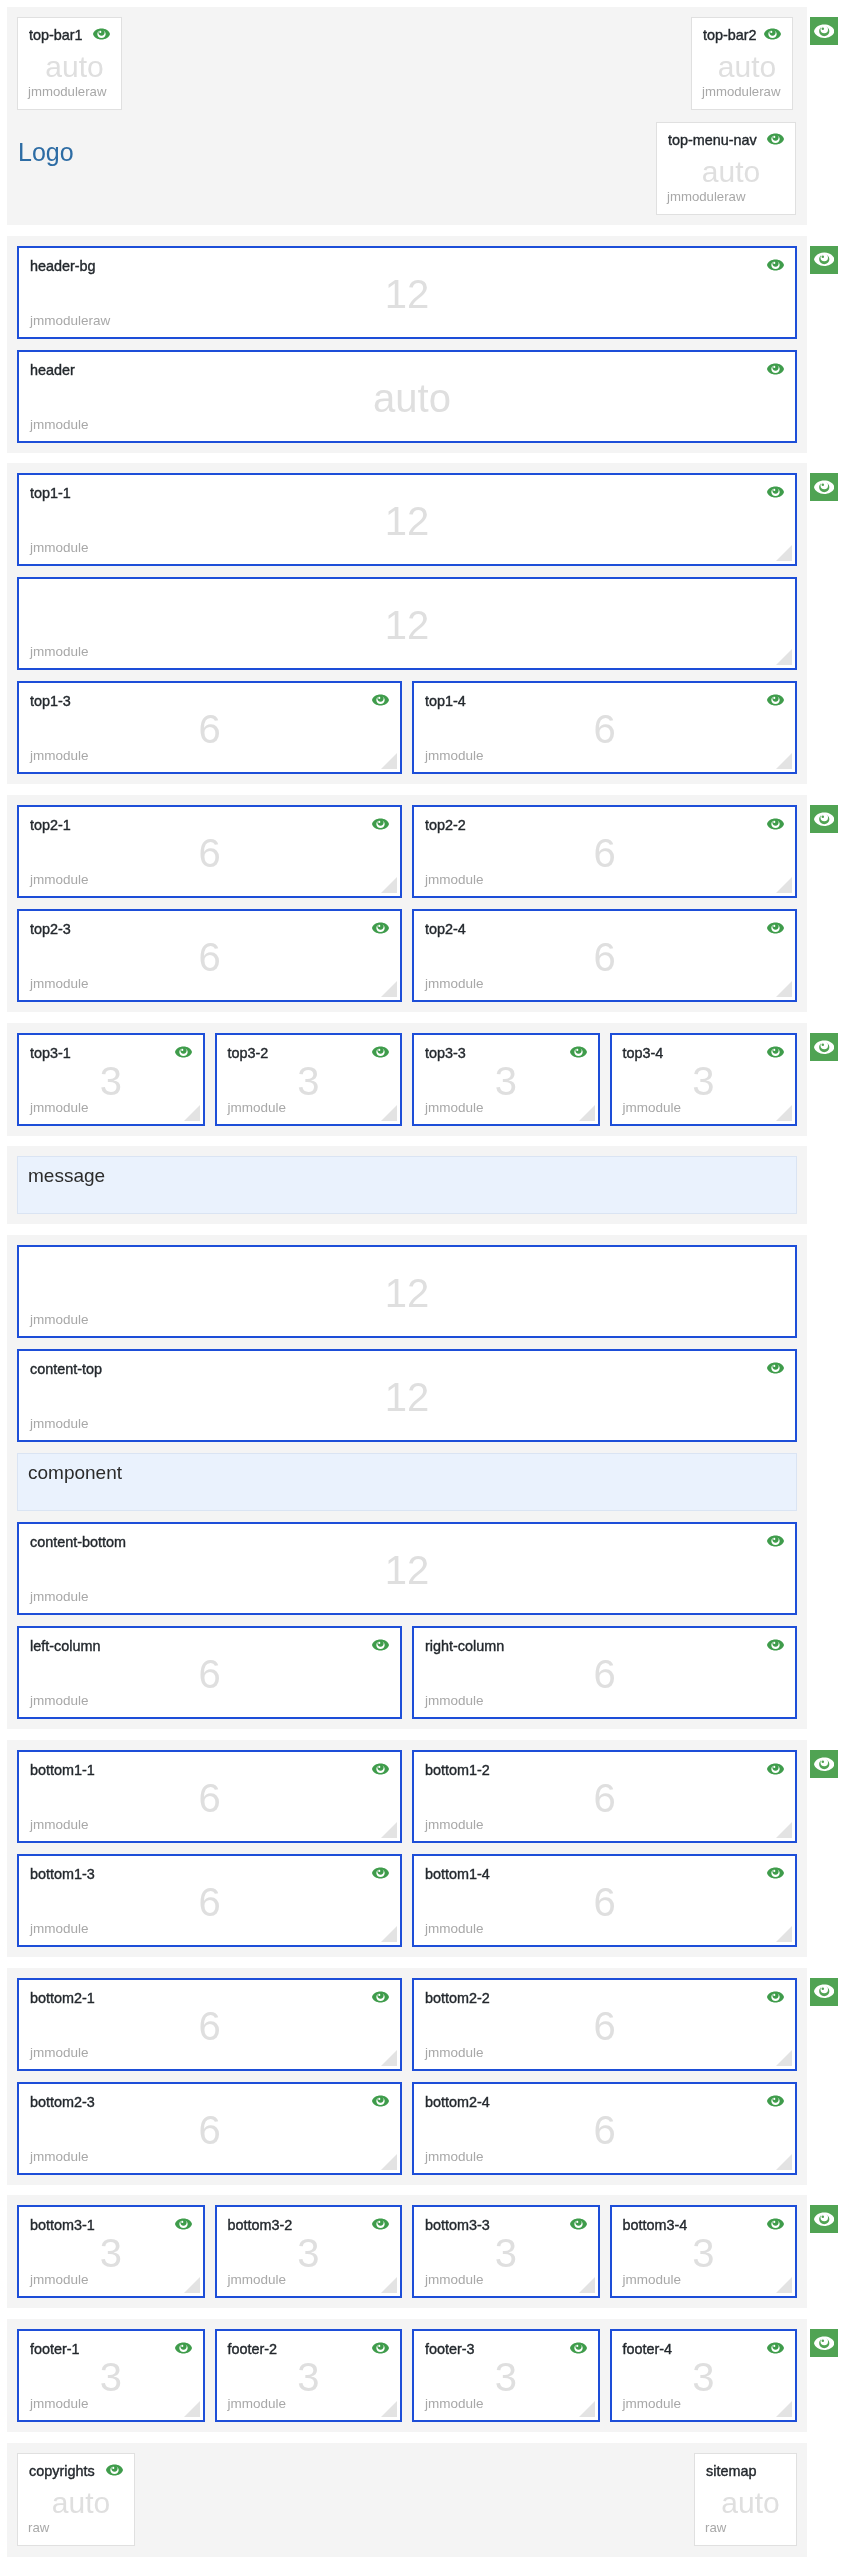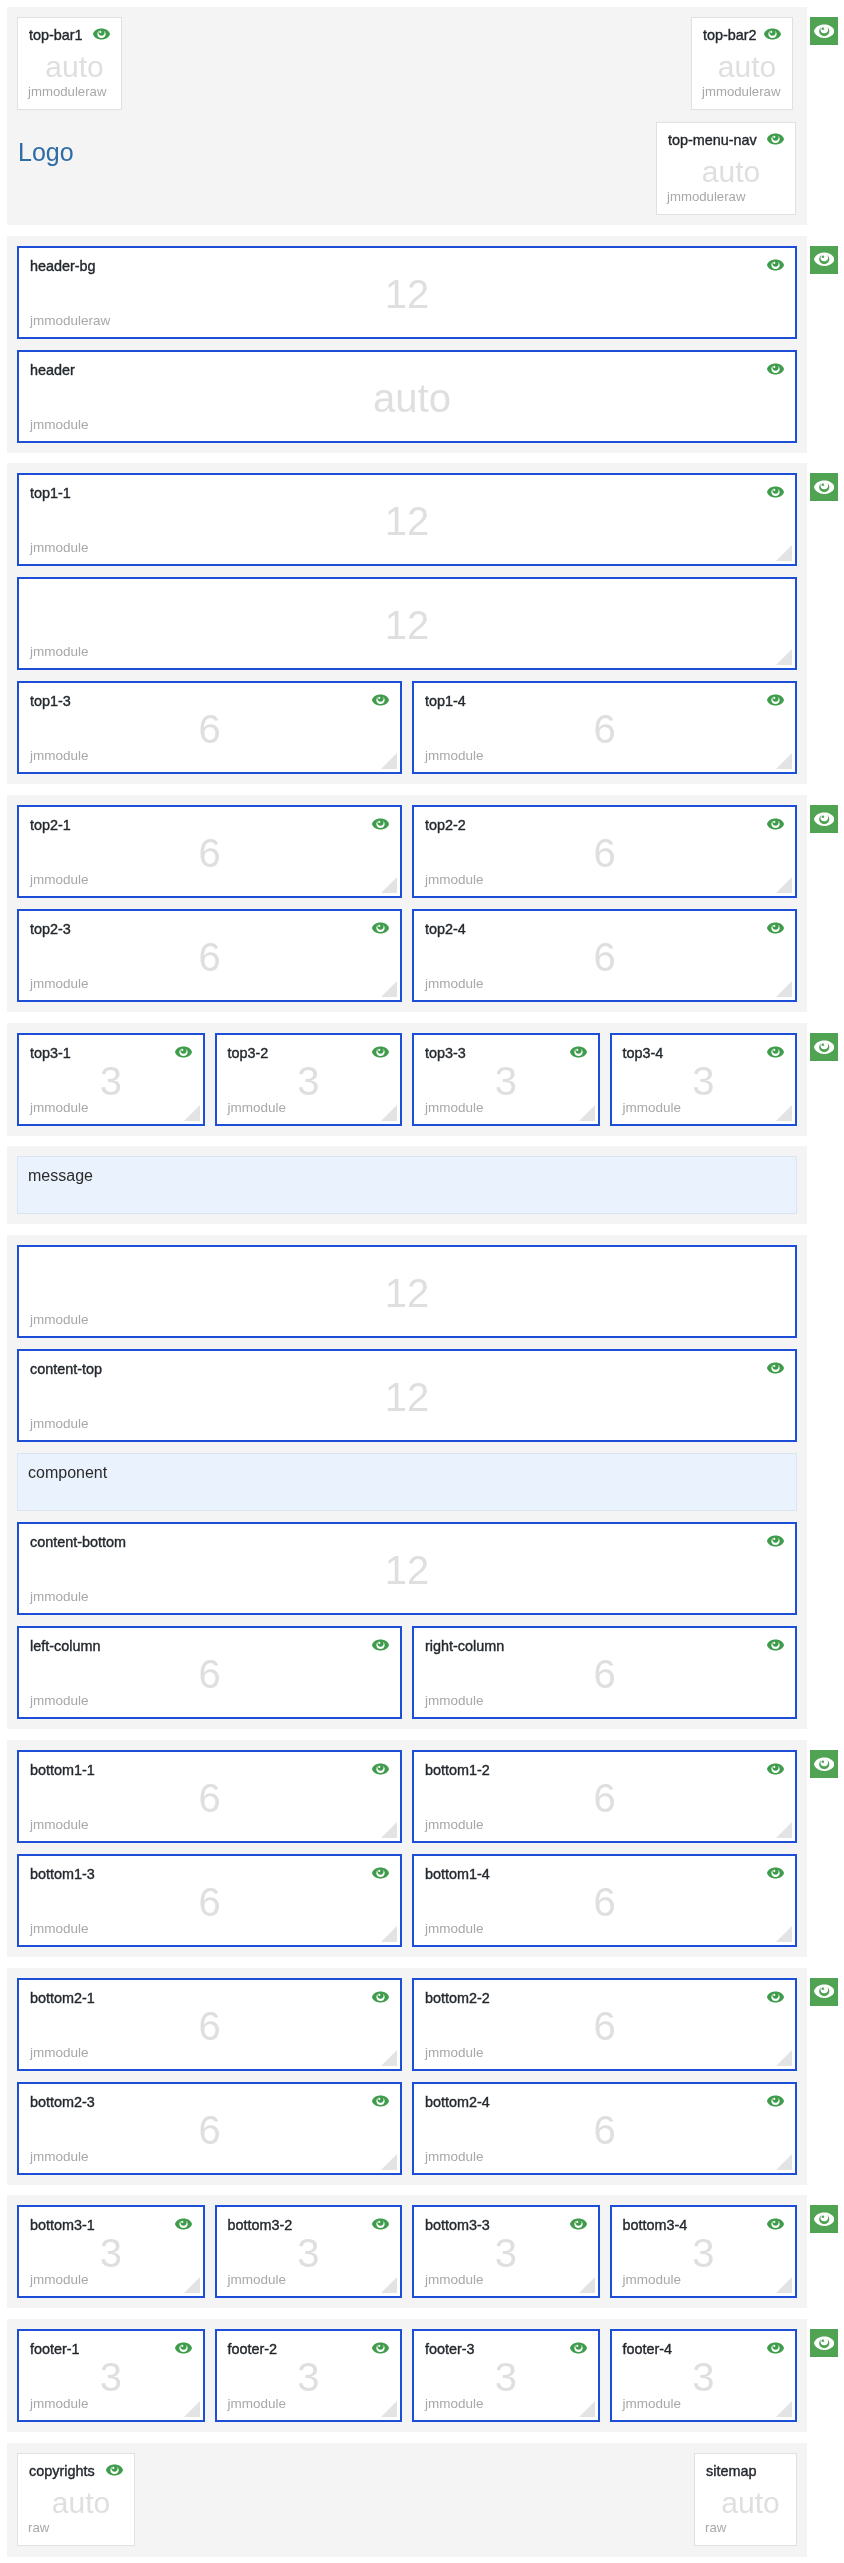--- a/index.html
+++ b/index.html
@@ -16,21 +16,21 @@
 .cell:last-child { margin-right:0; }
 .title-wrap { position:relative; height:16px; line-height:16px; font-size:0; }
 .title { font-size:14.4px; font-weight:normal; color:#23282d; line-height:16px; white-space:nowrap; display:inline-block; vertical-align:top; -webkit-text-stroke:0.38px #23282d; }
 .eye { position:absolute; right:0; top:1px; line-height:0; }
 .size { position:absolute; left:0; right:0; top:29px; text-align:center; font-size:40px;
   color:#dfdfdf; line-height:34px; }
 .size.auto { padding-left:10px;text-align:center; }
 .module { position:absolute; left:11px; bottom:9px; font-size:13.5px; color:#a8a8a8; line-height:14px; }
 .rz { position:absolute; right:3px; bottom:3px; width:17px; height:17px; line-height:0;}
 .special { background:#eaf2fd; border:1px solid #dae4f3; height:58px; padding:11px 10px;
-  font-size:16px; color:#2b2b2b; line-height:16px; }
+  font-size:19px; color:#2b2b2b; line-height:16px; }
 .freewrap { position:relative; height:198px; }
 .freebox { position:absolute; background:#fff; border:1px solid #e0e0e0; padding:9px 11px 9px 11px;
   height:93px; }
 .freebox .size { top:32px; font-size:30px; }
 .freebox .module { font-size:13.2px; bottom:10px; left:10px; }
 .logo { position:absolute; font-size:25px; color:#2d6ca4; left:1px; top:115px; line-height:40px; }
 </style></head>
 <body>
 
 <div class="page">

